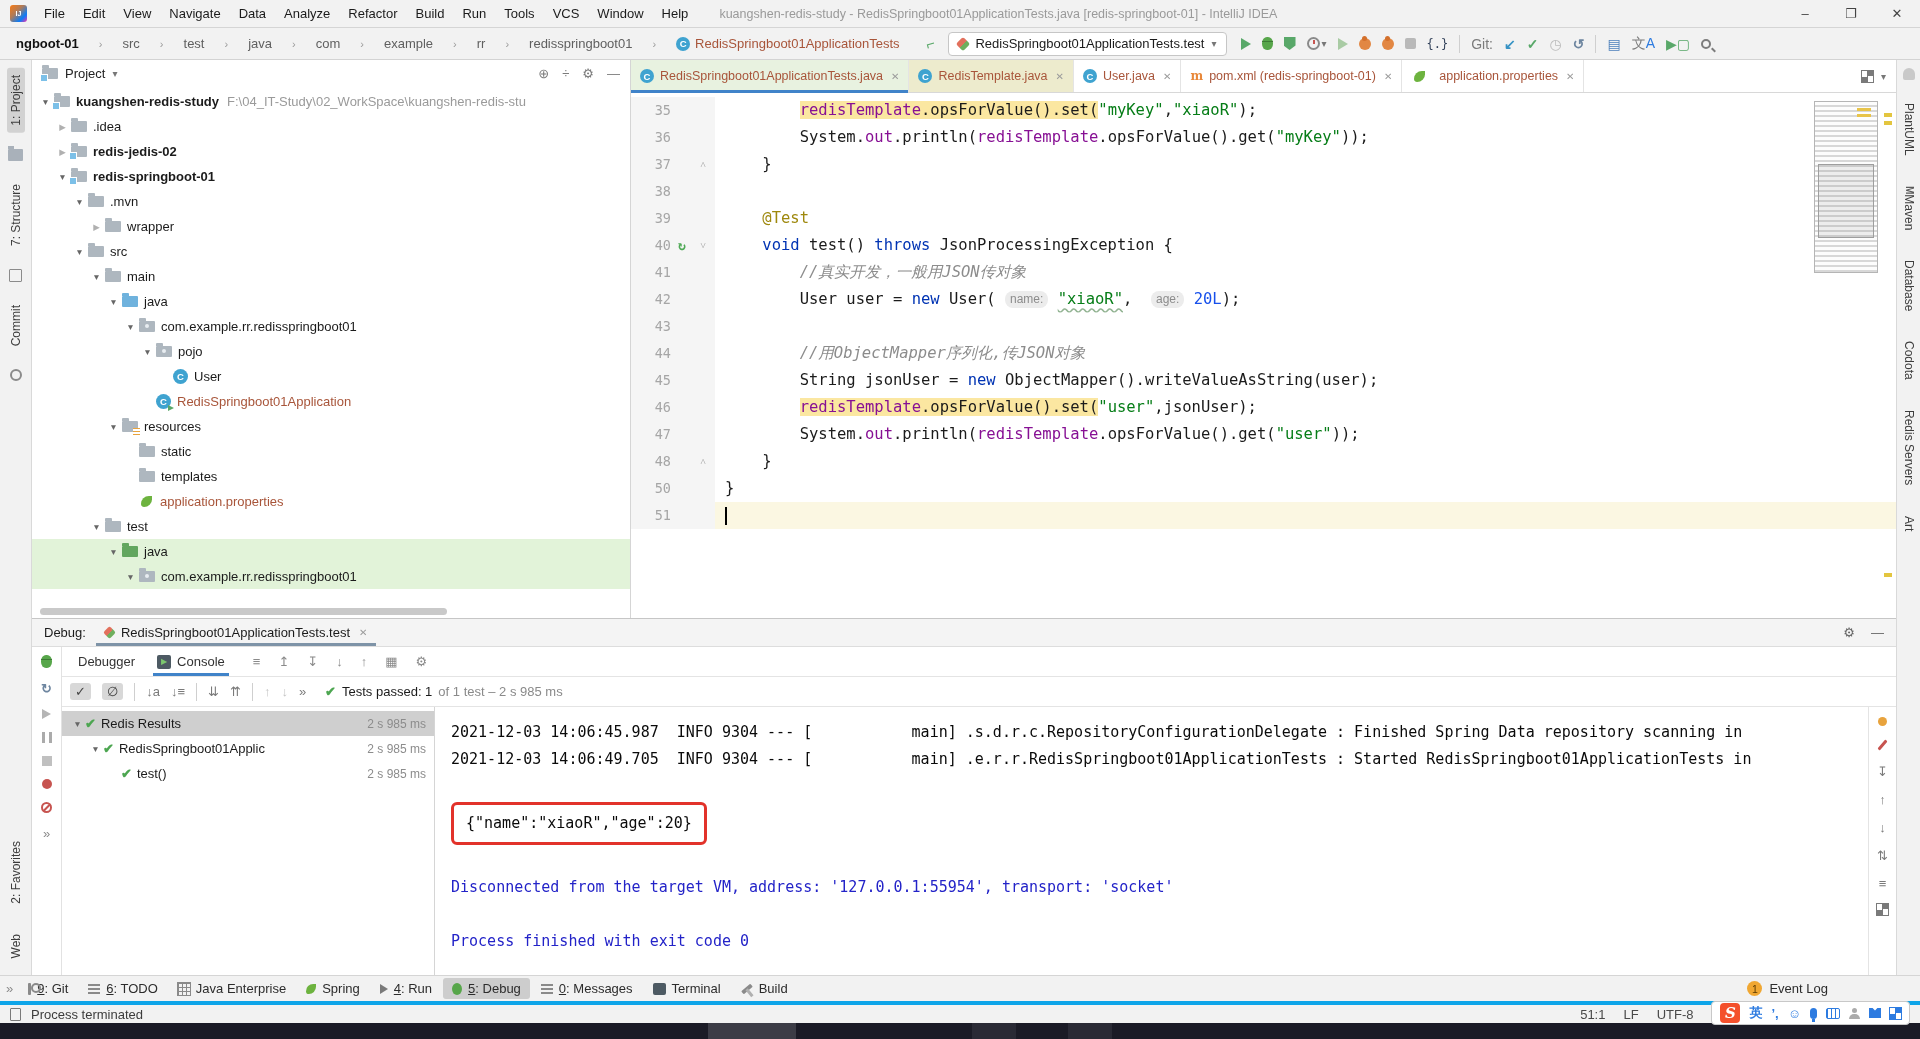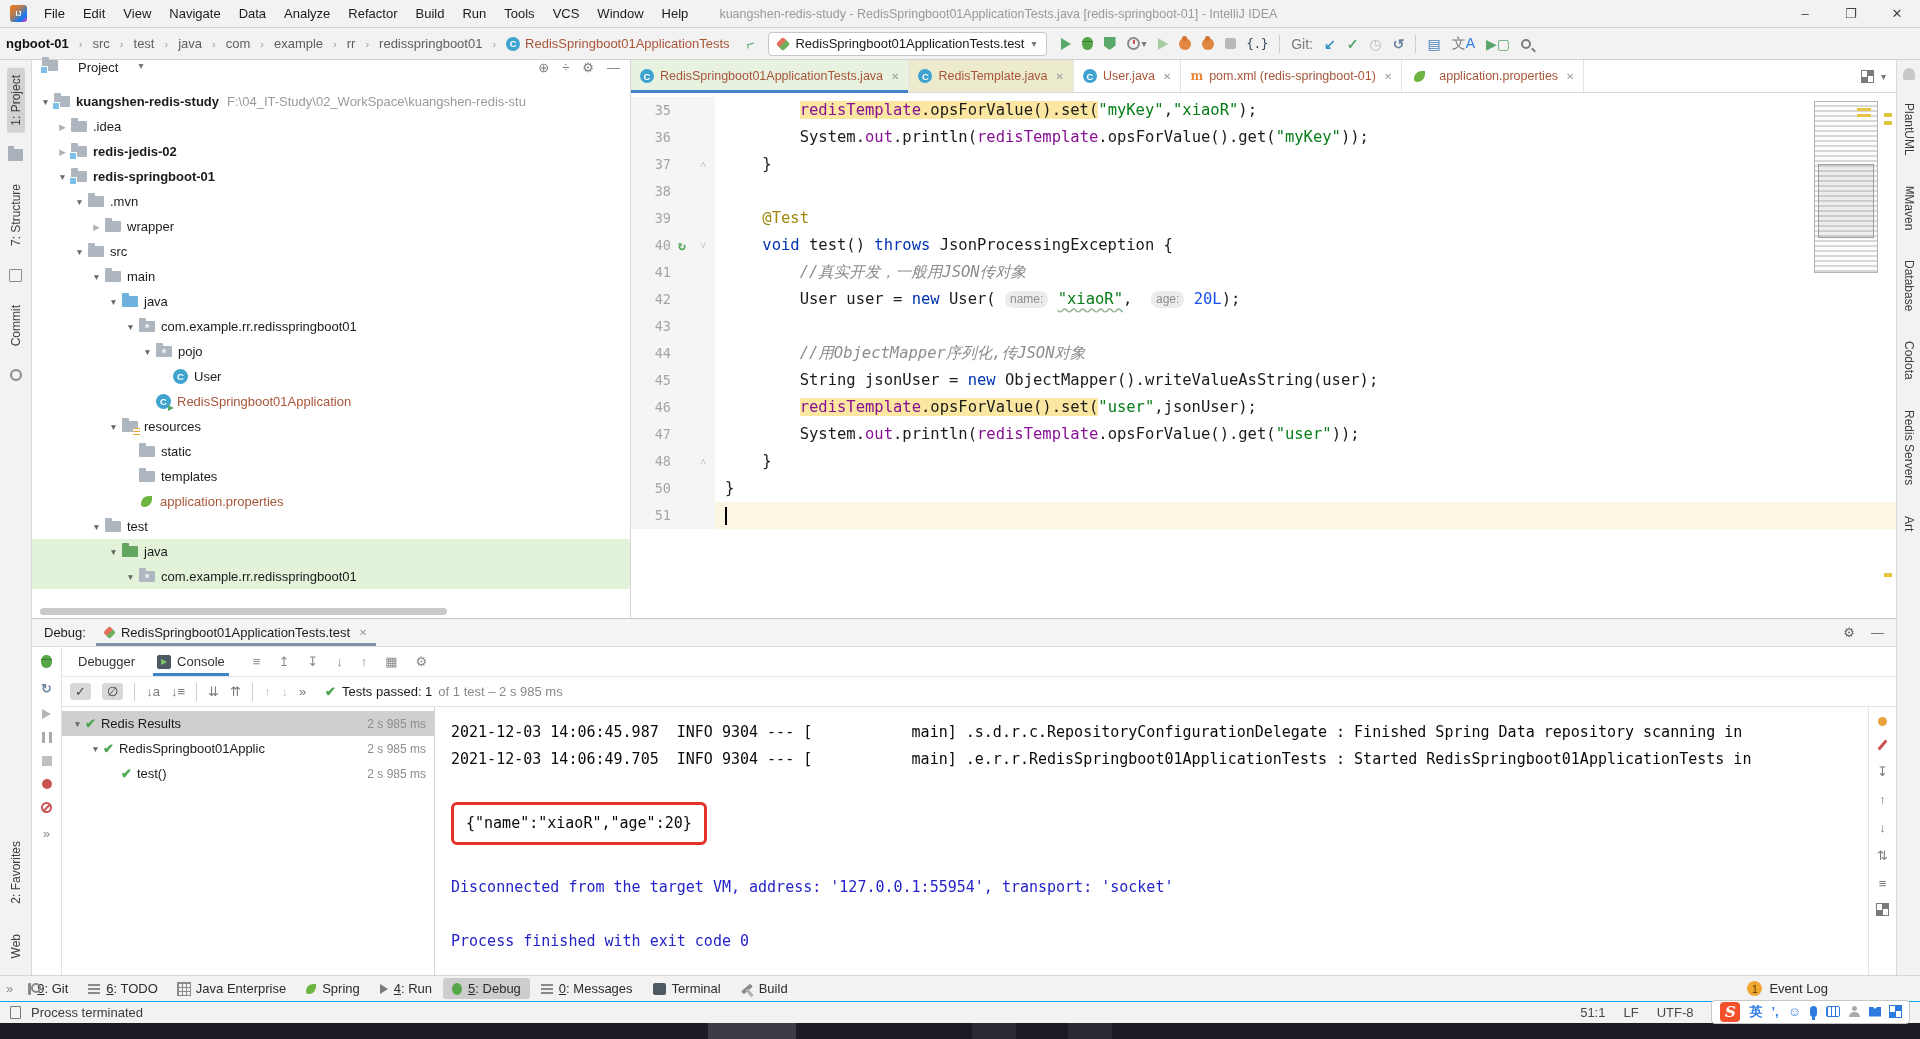--- a/index.html
+++ b/index.html
@@ -11,21 +11,21 @@
   .logo{width:17px;height:17px;margin:0 8px 0 10px;border-radius:3px;background:linear-gradient(135deg,#F97A12,#B07B58 40%,#087CFA 75%,#FC31AA);display:flex;align-items:center;justify-content:center;color:#fff;font-size:7px;font-weight:bold}
   .menus{display:flex}
   .menu-item{padding:0 9px;line-height:27px;cursor:default}
   .wtitle{position:absolute;left:52%;transform:translateX(-50%);color:#9A9A9A;font-size:12.5px;white-space:nowrap}
   .winctl{margin-left:auto;display:flex;height:100%}
   .winbtn{width:46px;display:flex;align-items:center;justify-content:center;color:#444;font-size:13px}
 
   
   .toolbar{height:32px;display:flex;align-items:center;background:#F2F2F2;border-bottom:1px solid #D3D3D3;white-space:nowrap}
   .crumbs{display:flex;align-items:center;color:#5f5f5f}
-  .crumb{padding:0 6px}
+  .crumb{padding:0 16px}
   .crumb-first{font-weight:bold;color:#111}
   .crumb-sep{color:#9b9b9b;padding:0 4px;font-size:11px}
   .crumb-last{color:#A8553A;display:flex;align-items:center;gap:5px}
   .buildarrow{color:#59A869;font-weight:bold;font-size:15px;margin:0 10px;transform:rotate(-15deg)}
   .runbox{display:flex;align-items:center;background:#fff;border:1px solid #C6C6C6;border-radius:4px;height:24px;padding:0 9px;gap:7px;margin-left:4px}
   .diamond{width:10px;height:10px;border-radius:2px;background:linear-gradient(90deg,#E2705C 50%,#6FAF5E 50%);transform:rotate(45deg)}
   .ddown{color:#777;font-size:10px}
   .tbicons{display:flex;align-items:center;gap:11px;margin-left:14px;color:#7c7c7c;font-size:14px}
   .tbsep{width:1px;height:18px;background:#CFCFCF}
   .gicon-run{width:0;height:0;border-left:10px solid #59A869;border-top:6px solid transparent;border-bottom:6px solid transparent}
@@ -62,21 +62,21 @@
   .sic.anchor{background:none;border:2px solid #8b8b8b;border-radius:50%;width:12px;height:12px}
   .sic.anchor::before{display:none}
   .sic.bell{background:#C9C9C9;border-radius:50% 50% 2px 2px;width:12px;height:12px}
   .sic.bell::before{display:none}
   .mico{font-size:10px;font-weight:bold;color:#5B5B5B}
   .center{flex:1;display:flex;flex-direction:column;min-width:0}
   .upper{display:flex;height:558px;min-height:558px}
 
   
   .project{width:599px;min-width:599px;border-right:1px solid #D5D5D5;display:flex;flex-direction:column;position:relative;background:#fff}
-  .pheader{height:27px;display:flex;align-items:flex-start;padding:0 10px;gap:20px;color:#222}
+  .pheader{height:27px;display:flex;align-items:center;padding:0 10px;gap:7px;color:#222}
   .pheader .ptools{margin-left:auto;display:flex;gap:13px;color:#7b7b7b;font-size:13px;align-items:center}
   .ptree{flex:1;overflow:hidden;position:relative;padding-top:2px}
   .trow{height:25px;display:flex;align-items:center;white-space:nowrap}
   .trow.hl{background:#E2F3D9}
   .chv{width:15px;display:inline-block;text-align:center;font-size:8.5px;color:#666;flex:none}
   .chv.col{color:#B0B0B0}
   .fic{position:relative;width:16px;height:11px;background:#AEB7BF;border-radius:1px;margin:0 6px 0 1px;flex:none}
   .fic::before{content:"";position:absolute;top:-3px;left:0;width:7px;height:3px;background:inherit;border-radius:1px 1px 0 0}
   .fic.blue{background:#6FB2DD}
   .fic.green{background:#62A65F}
@@ -180,21 +180,21 @@
   .bic.term{width:13px;height:12px;background:#4D5A63;border-radius:2px;color:#fff;font-size:8px;text-align:center;line-height:12px}
   .bic.lines{width:12px;height:10px;background:repeating-linear-gradient(#8a8a8a 0 2px,transparent 2px 4px)}
   .bic.grid{width:12px;height:12px;outline:1px solid #8a8a8a;background:linear-gradient(#8a8a8a 1px,transparent 1px),linear-gradient(90deg,#8a8a8a 1px,transparent 1px);background-size:4px 4px}
   .bic.gitb{width:3px;height:12px;background:#8a8a8a;position:relative;border-radius:1px}
   .bic.gitb::after{content:"";position:absolute;left:3px;top:0;width:6px;height:6px;border:2px solid #8a8a8a;border-radius:50%}
   .bic.hammer{width:12px;height:4px;background:#8a8a8a;transform:rotate(-40deg);position:relative;border-radius:1px}
   .bic.hammer::after{content:"";position:absolute;left:4px;top:2px;width:3px;height:9px;background:#B0B0B0}
   .bic.bugg{width:10px;height:12px;background:#57A64A;border-radius:5px/6px}
   .evlog{margin-left:auto;display:flex;align-items:center;gap:7px;margin-right:86px}
   .badge{width:15px;height:15px;border-radius:50%;background:#F0A732;color:#5b3a00;font-size:10.5px;display:flex;align-items:center;justify-content:center}
-  .statusbar{height:22px;background:#F2F2F2;border-top:1px solid #0ea5e9;display:flex;align-items:center;padding:0 10px;gap:10px;color:#3c3c3c}
+  .statusbar{height:22px;background:#F2F2F2;border-top:4px solid #0ea5e9;display:flex;align-items:center;padding:0 10px;gap:10px;color:#3c3c3c}
   .sb-ic{width:11px;height:13px;border:1.5px solid #7a7a7a;border-radius:1px}
   .sbright{margin-left:auto;display:flex;align-items:center;gap:18px;color:#494949}
   .ime{display:flex;align-items:center;gap:9px;background:#fff;border:1px solid #C8C8C8;border-radius:4px;padding:2px 8px;height:24px;margin-bottom:2px}
   .slogo{width:20px;height:20px;background:#F4502C;border-radius:4px;color:#fff;font-weight:bold;font-size:15px;display:flex;align-items:center;justify-content:center;font-family:"DejaVu Serif",serif;font-style:italic}
   .imeb{color:#2D7BE0;font-weight:bold}
   .ime-mic{width:7px;height:11px;background:#2D7BE0;border-radius:4px;position:relative}
   .ime-mic::after{content:"";position:absolute;left:2px;top:11px;width:3px;height:3px;background:#2D7BE0}
   .ime-kbd{width:14px;height:11px;border:1.5px solid #2D7BE0;border-radius:2px;background:linear-gradient(90deg,#2D7BE0 1px,transparent 1px);background-size:4px 4px}
   .ime-person{width:11px;height:11px;position:relative}
   .ime-person::before{content:"";position:absolute;left:3px;top:0;width:5px;height:5px;border-radius:50%;background:#ABABAB}

